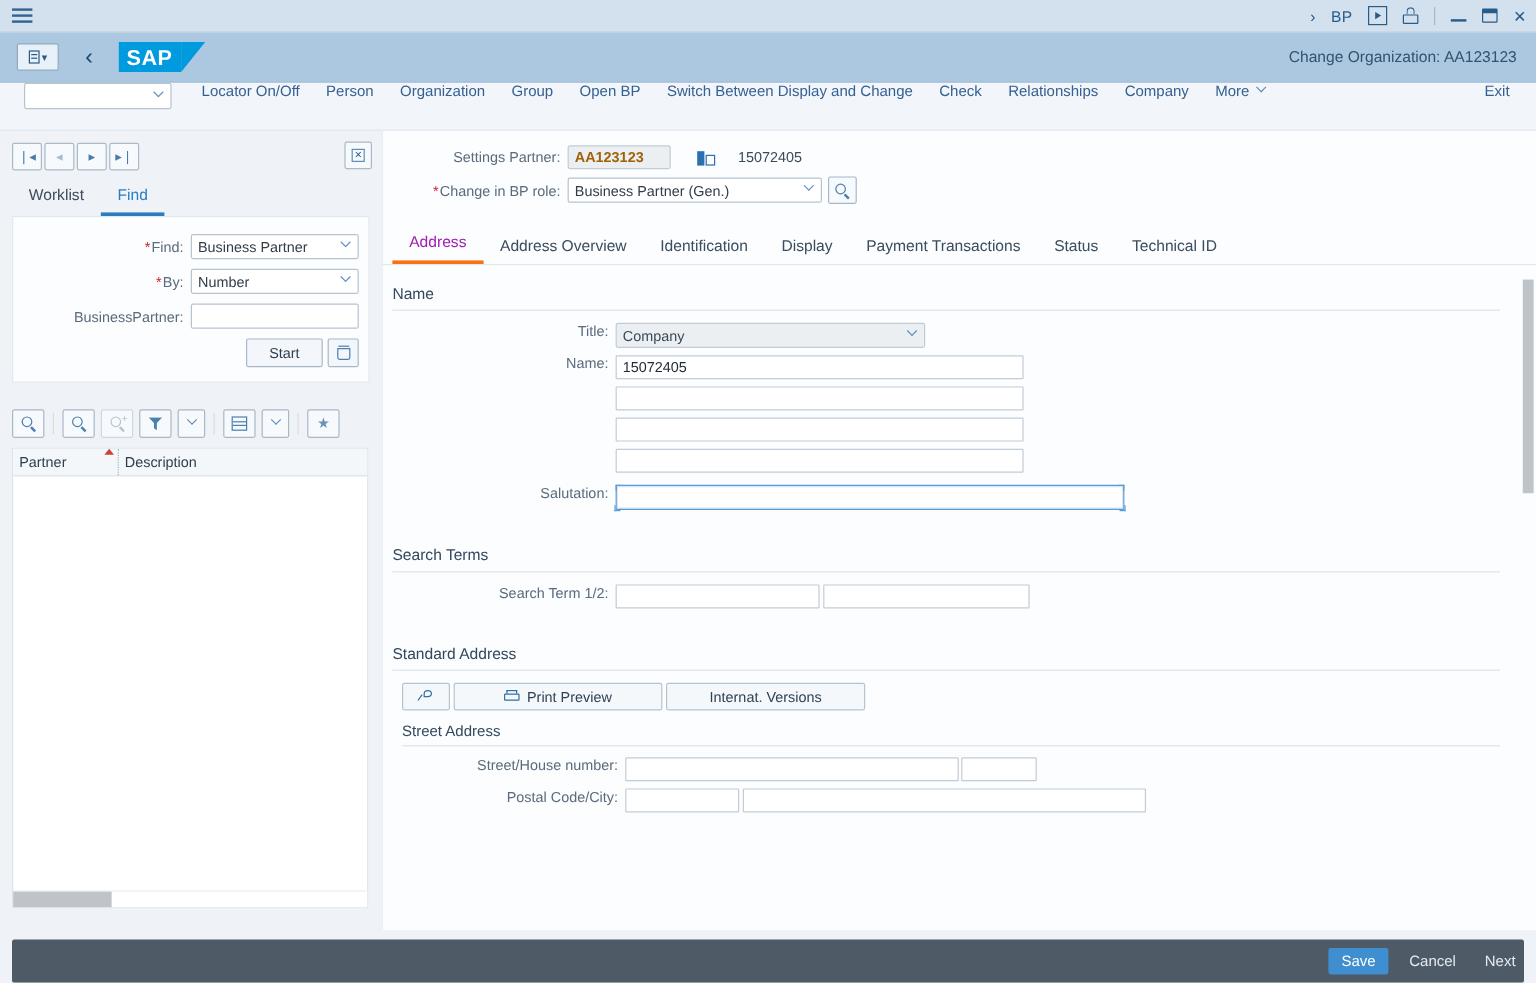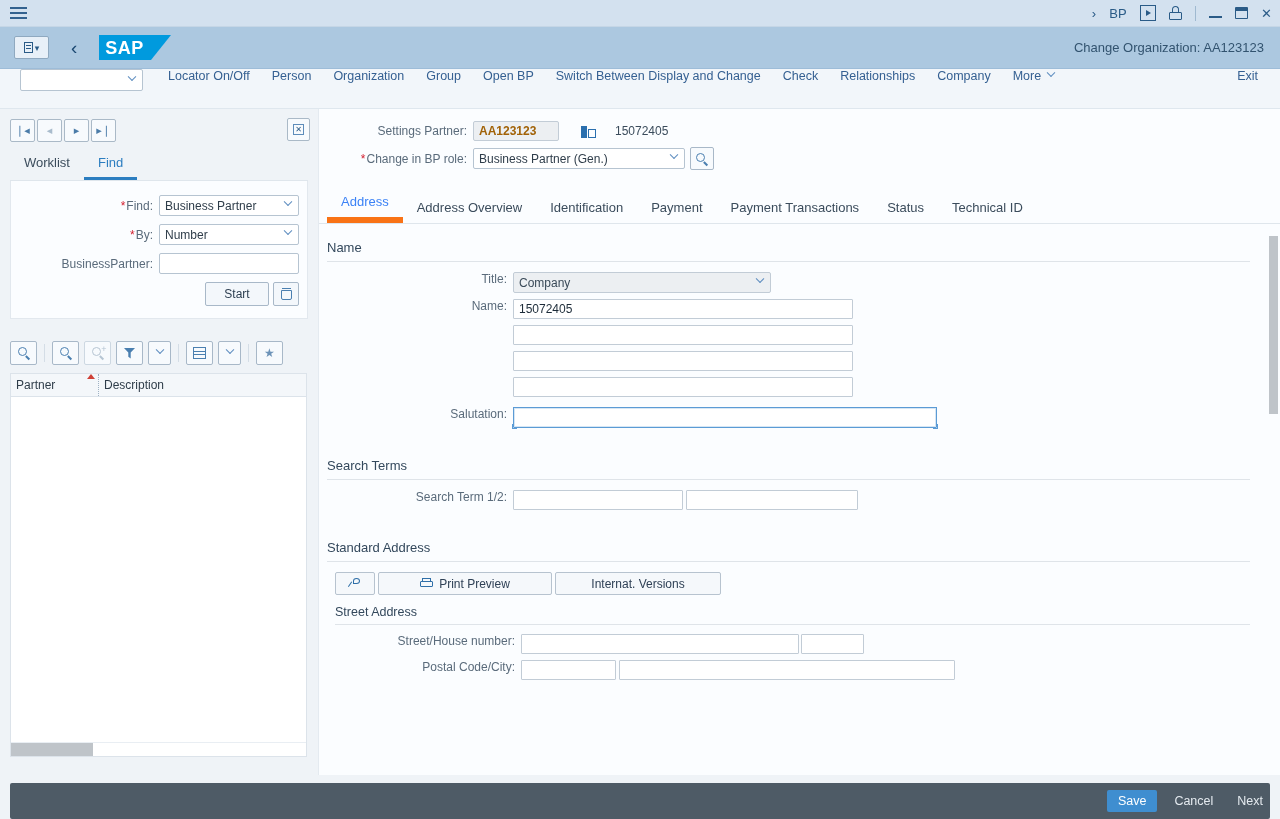--- a/index.html
+++ b/index.html
@@ -153,21 +153,21 @@
   .bld-icon:after{content:"";position:absolute;left:7px;top:5px;width:8px;height:9px;border:1.4px solid #2a6fae;box-sizing:border-box;}
   .bp-num { margin-left:19px; font-size:12px; color:#3b4c5c; }
   .tf-sel { width:212px;height:21px;background:#fff;border:1px solid #b6c4d1;border-radius:2px;
      display:flex;align-items:center;justify-content:space-between;padding:0 6px 0 5px;box-sizing:border-box;
      font-size:12px;color:#2f3d4a;cursor:pointer;}
   .tf-srch { margin-left:5px; width:22px;height:21px;background:#f7fafd;border:1px solid #a8b8c8;border-radius:2px;
      display:flex;align-items:center;justify-content:center;cursor:pointer;}
 
   .tabs { display:flex; align-items:flex-end; padding-left:8px; border-bottom:1px solid #dfe6ec; margin-top:4px;}
   .tab { padding:6px 14px 8px; font-size:13px; color:#3b4c5c; cursor:pointer; white-space:nowrap;}
-  .tab.active { color:#3b82f6; border-bottom:6px solid #f97316; }
+  .tab.active { color:#a21caf; border-bottom:3px solid #f97316; }
 
   .content-scroll { flex:1; position:relative; overflow:hidden; background:#fbfdff; }
   .content-inner { padding: 16px 30px 0 8px; }
   .sect-title { font-size:13px; color:#33485c; padding-left:0; }
   .sect-rule { height:1px; background:#dfe4e9; margin:6px 0 10px 0; }
   .row { display:flex; align-items:flex-start; margin-bottom:6px; }
   .lbl { width:180px; text-align:right; font-size:12px; color:#5a6b7b; margin-right:6px; flex:none;}
   .inp { height:20px; background:#fff; border:1px solid #c2ccd6; border-radius:1px; box-sizing:border-box;
      font-size:12px; color:#1c2b38; display:flex; align-items:center; padding-left:5px; }
   .sel-ro { height:21px; background:#eceff2; border:1px solid #c2ccd6; border-radius:2px; box-sizing:border-box;
@@ -410,21 +410,21 @@
                 <b></b>
               </span>
           </span>
         </div>
       </div>
 
       <div class="tabs">
         <div class="tab active">Address</div>
         <div class="tab">Address Overview</div>
         <div class="tab">Identification</div>
-        <div class="tab">Payment</div>
+        <div class="tab">Display</div>
         <div class="tab">Payment Transactions</div>
         <div class="tab">Status</div>
         <div class="tab">Technical ID</div>
       </div>
 
       <div class="content-scroll">
         <div class="content-inner">
 
           <div class="sect-title">Name</div>
           <div class="sect-rule"></div>

